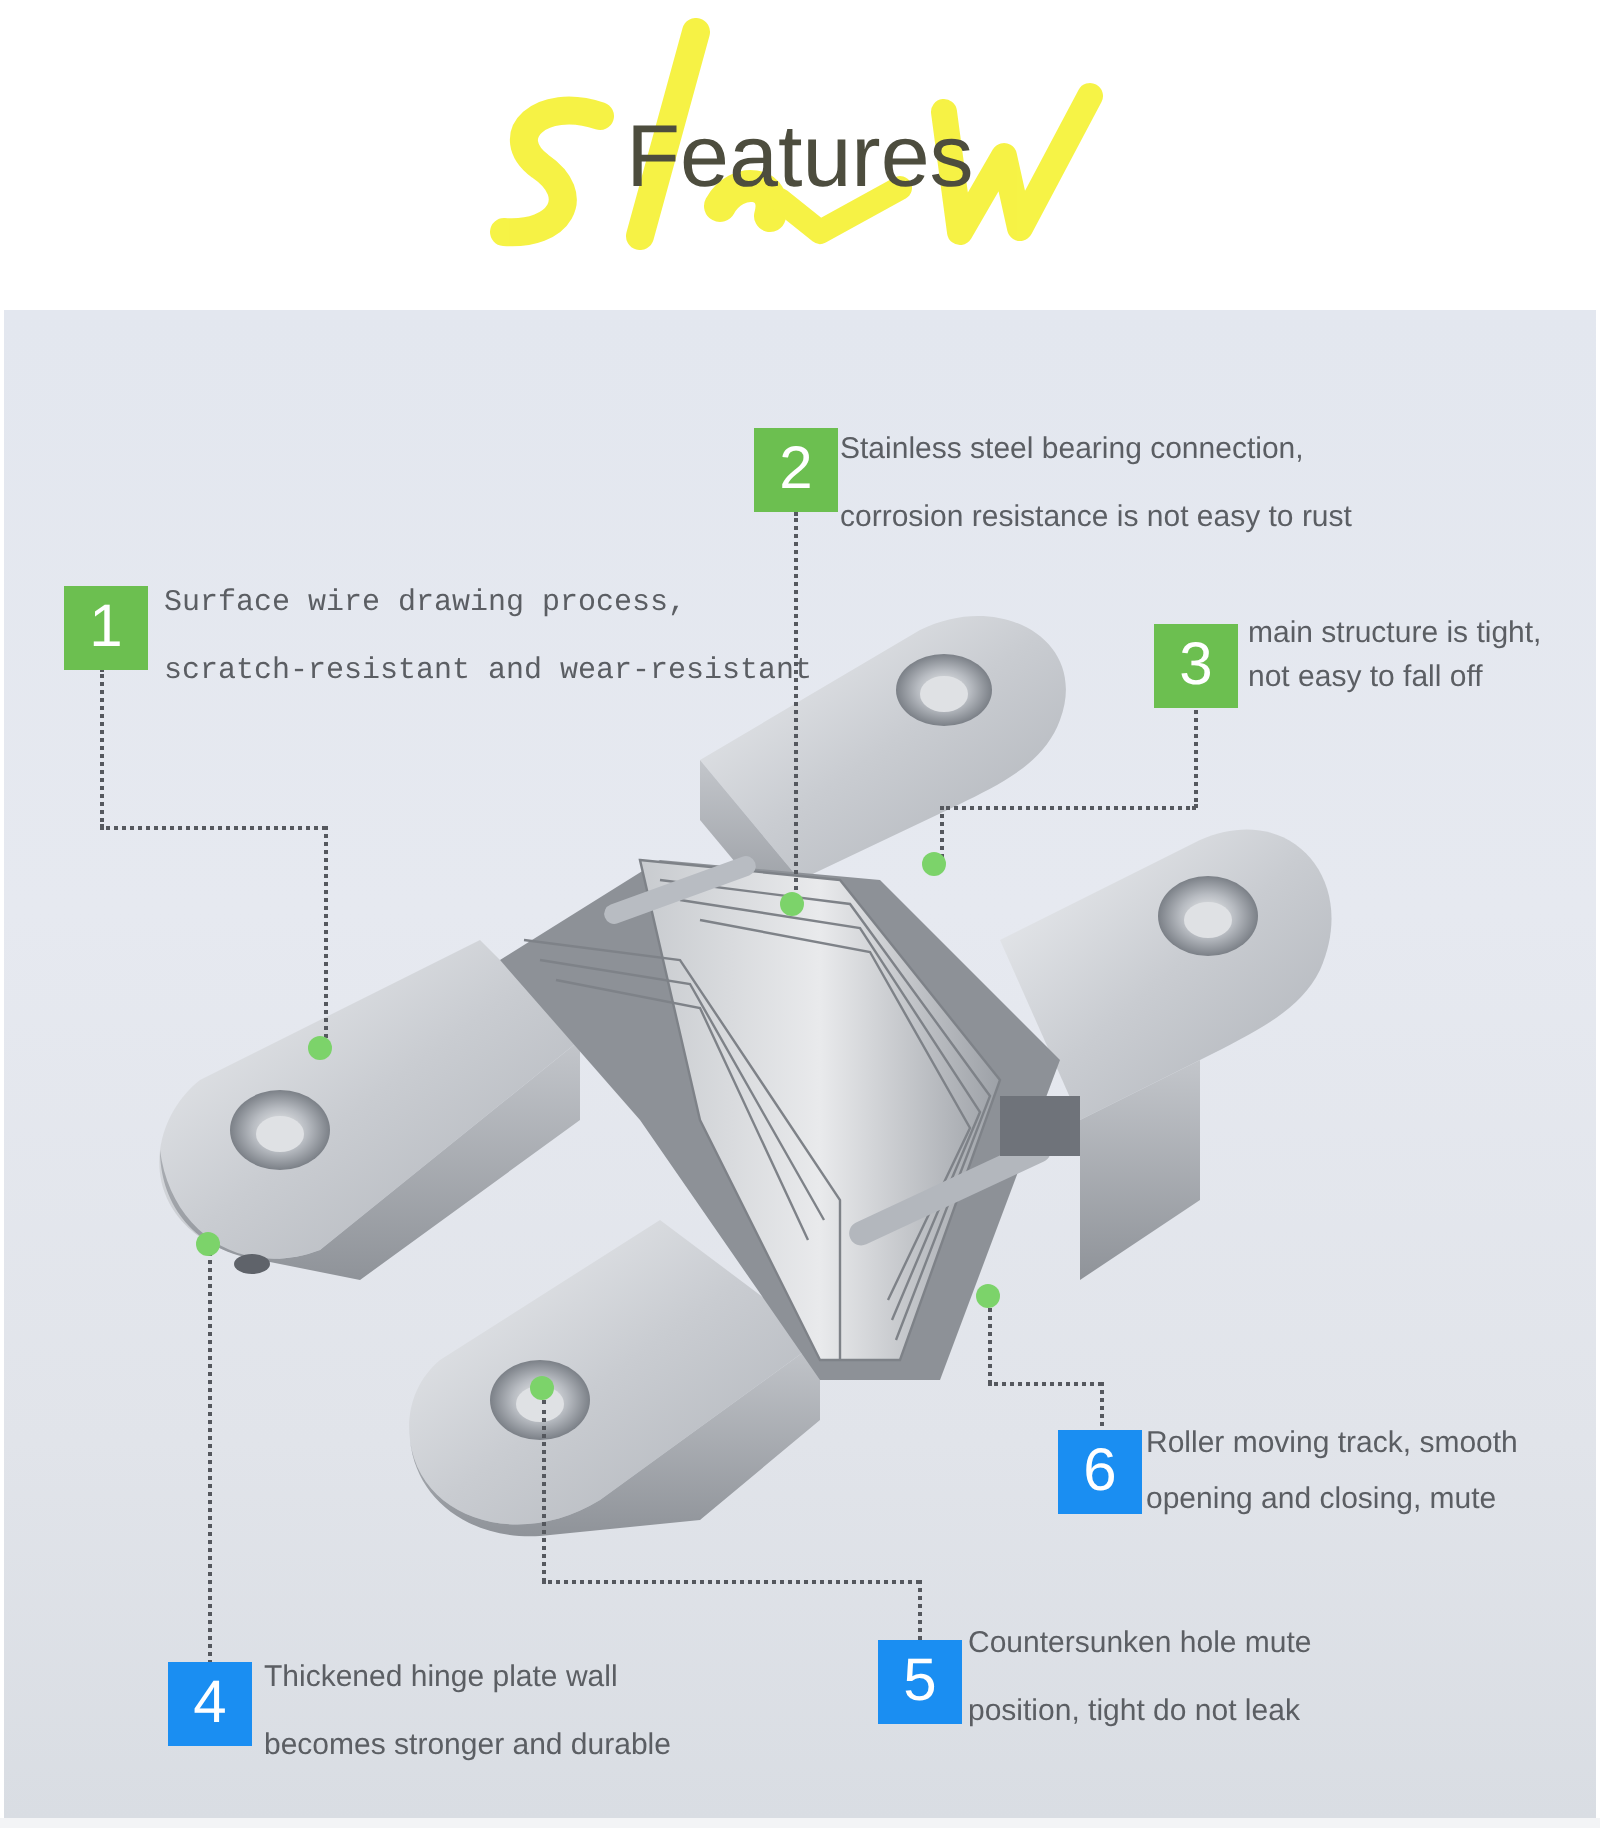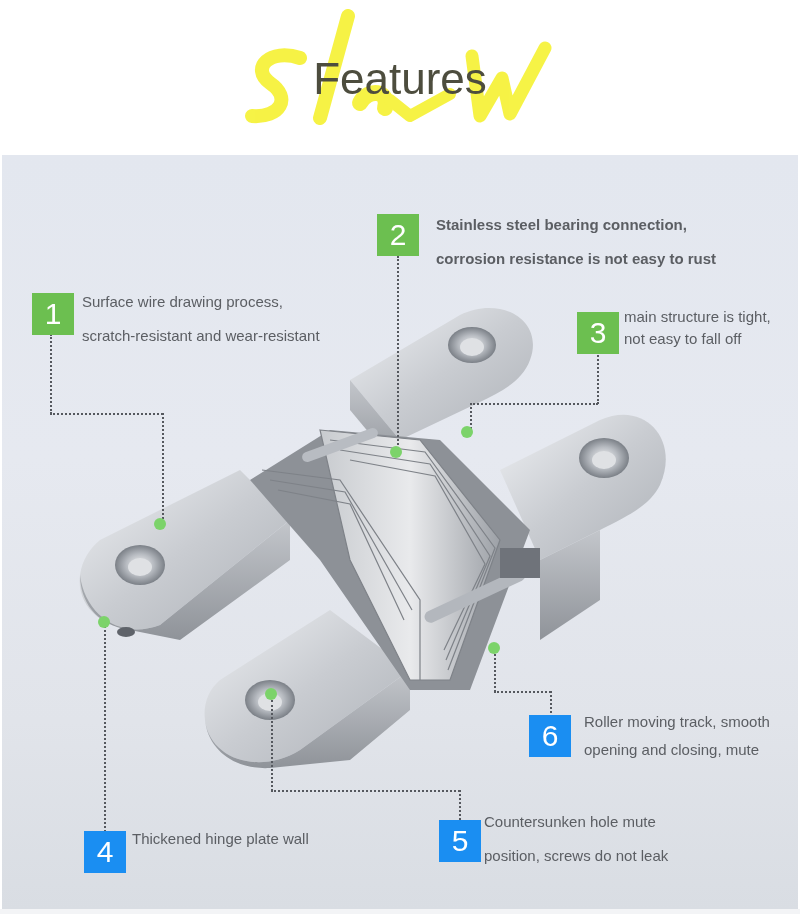--- a/index.html
+++ b/index.html
@@ -19,21 +19,21 @@
 
   .badge { position: absolute; width: 42px; height: 42px; color: #fff; font-size: 30px;
     display: flex; align-items: center; justify-content: center; line-height: 1; }
   .badge.green { background: #6cbf50; }
   .badge.blue { background: #1a8ef2; }
 
   .desc { position: absolute; color: #5b5e63; font-size: 15px; }
   .desc .line { display: block; white-space: nowrap; }
   .desc.wide .line { line-height: 34px; }
   .desc.tight .line { line-height: 22px; }
-  .desc.mid .line { line-height: 28px; margin-left: 11px; }
+  .desc.mid .line { line-height: 28px; }
 
   .dot { position: absolute; width: 12px; height: 12px; border-radius: 50%; background: #7cd36a; }
   .leader { position: absolute; border-color: #55585e; border-style: dotted; border-width: 0; }
 </style>
 </head>
 <body>
 
 <div class="header">
   <div class="title-wrap">
     <svg width="320" height="130" viewBox="0 0 320 130">
@@ -148,45 +148,46 @@
 <div class="leader" style="left:550px; top:691px; height:22px; border-left-width:2px;"></div>
 
 <div class="dot" style="left:154px; top:518px;"></div>
 <div class="dot" style="left:390px; top:446px;"></div>
 <div class="dot" style="left:461px; top:426px;"></div>
 <div class="dot" style="left:98px; top:616px;"></div>
 <div class="dot" style="left:265px; top:688px;"></div>
 <div class="dot" style="left:488px; top:642px;"></div>
 
 <div class="badge green" style="left:32px; top:293px;">1</div>
-<div class="desc wide" style="left:82px; top:285px;">
+<div class="desc wide" style="left:82px; top:285px;font-family:Liberation Mono, monospace;">
   <span class="line">Surface wire drawing process,</span>
   <span class="line">scratch-resistant and wear-resistant</span>
 </div>
 
 <div class="badge green" style="left:377px; top:214px;">2</div>
-<div class="desc wide" style="left:436px; top:208px;font-weight:bold;">
+<div class="desc wide" style="left:420px; top:208px;">
   <span class="line">Stainless steel bearing connection,</span>
   <span class="line">corrosion resistance is not easy to rust</span>
 </div>
 
 <div class="badge green" style="left:577px; top:312px;">3</div>
 <div class="desc tight" style="left:624px; top:306px;">
   <span class="line">main structure is tight,</span>
   <span class="line">not easy to fall off</span>
 </div>
 
 <div class="badge blue" style="left:84px; top:831px;">4</div>
 <div class="desc wide" style="left:132px; top:822px;">
   <span class="line">Thickened hinge plate wall</span>
+  <span class="line">becomes stronger and durable</span>
 </div>
 
 <div class="badge blue" style="left:439px; top:820px;">5</div>
 <div class="desc wide" style="left:484px; top:805px;">
   <span class="line">Countersunken hole mute</span>
-  <span class="line">position, screws do not leak</span>
+  <span class="line">position, tight do not leak</span>
 </div>
 
 <div class="badge blue" style="left:529px; top:715px;">6</div>
 <div class="desc mid" style="left:573px; top:708px;">
   <span class="line">Roller moving track, smooth</span>
   <span class="line">opening and closing, mute</span>
 </div>
 
 </body></html>

